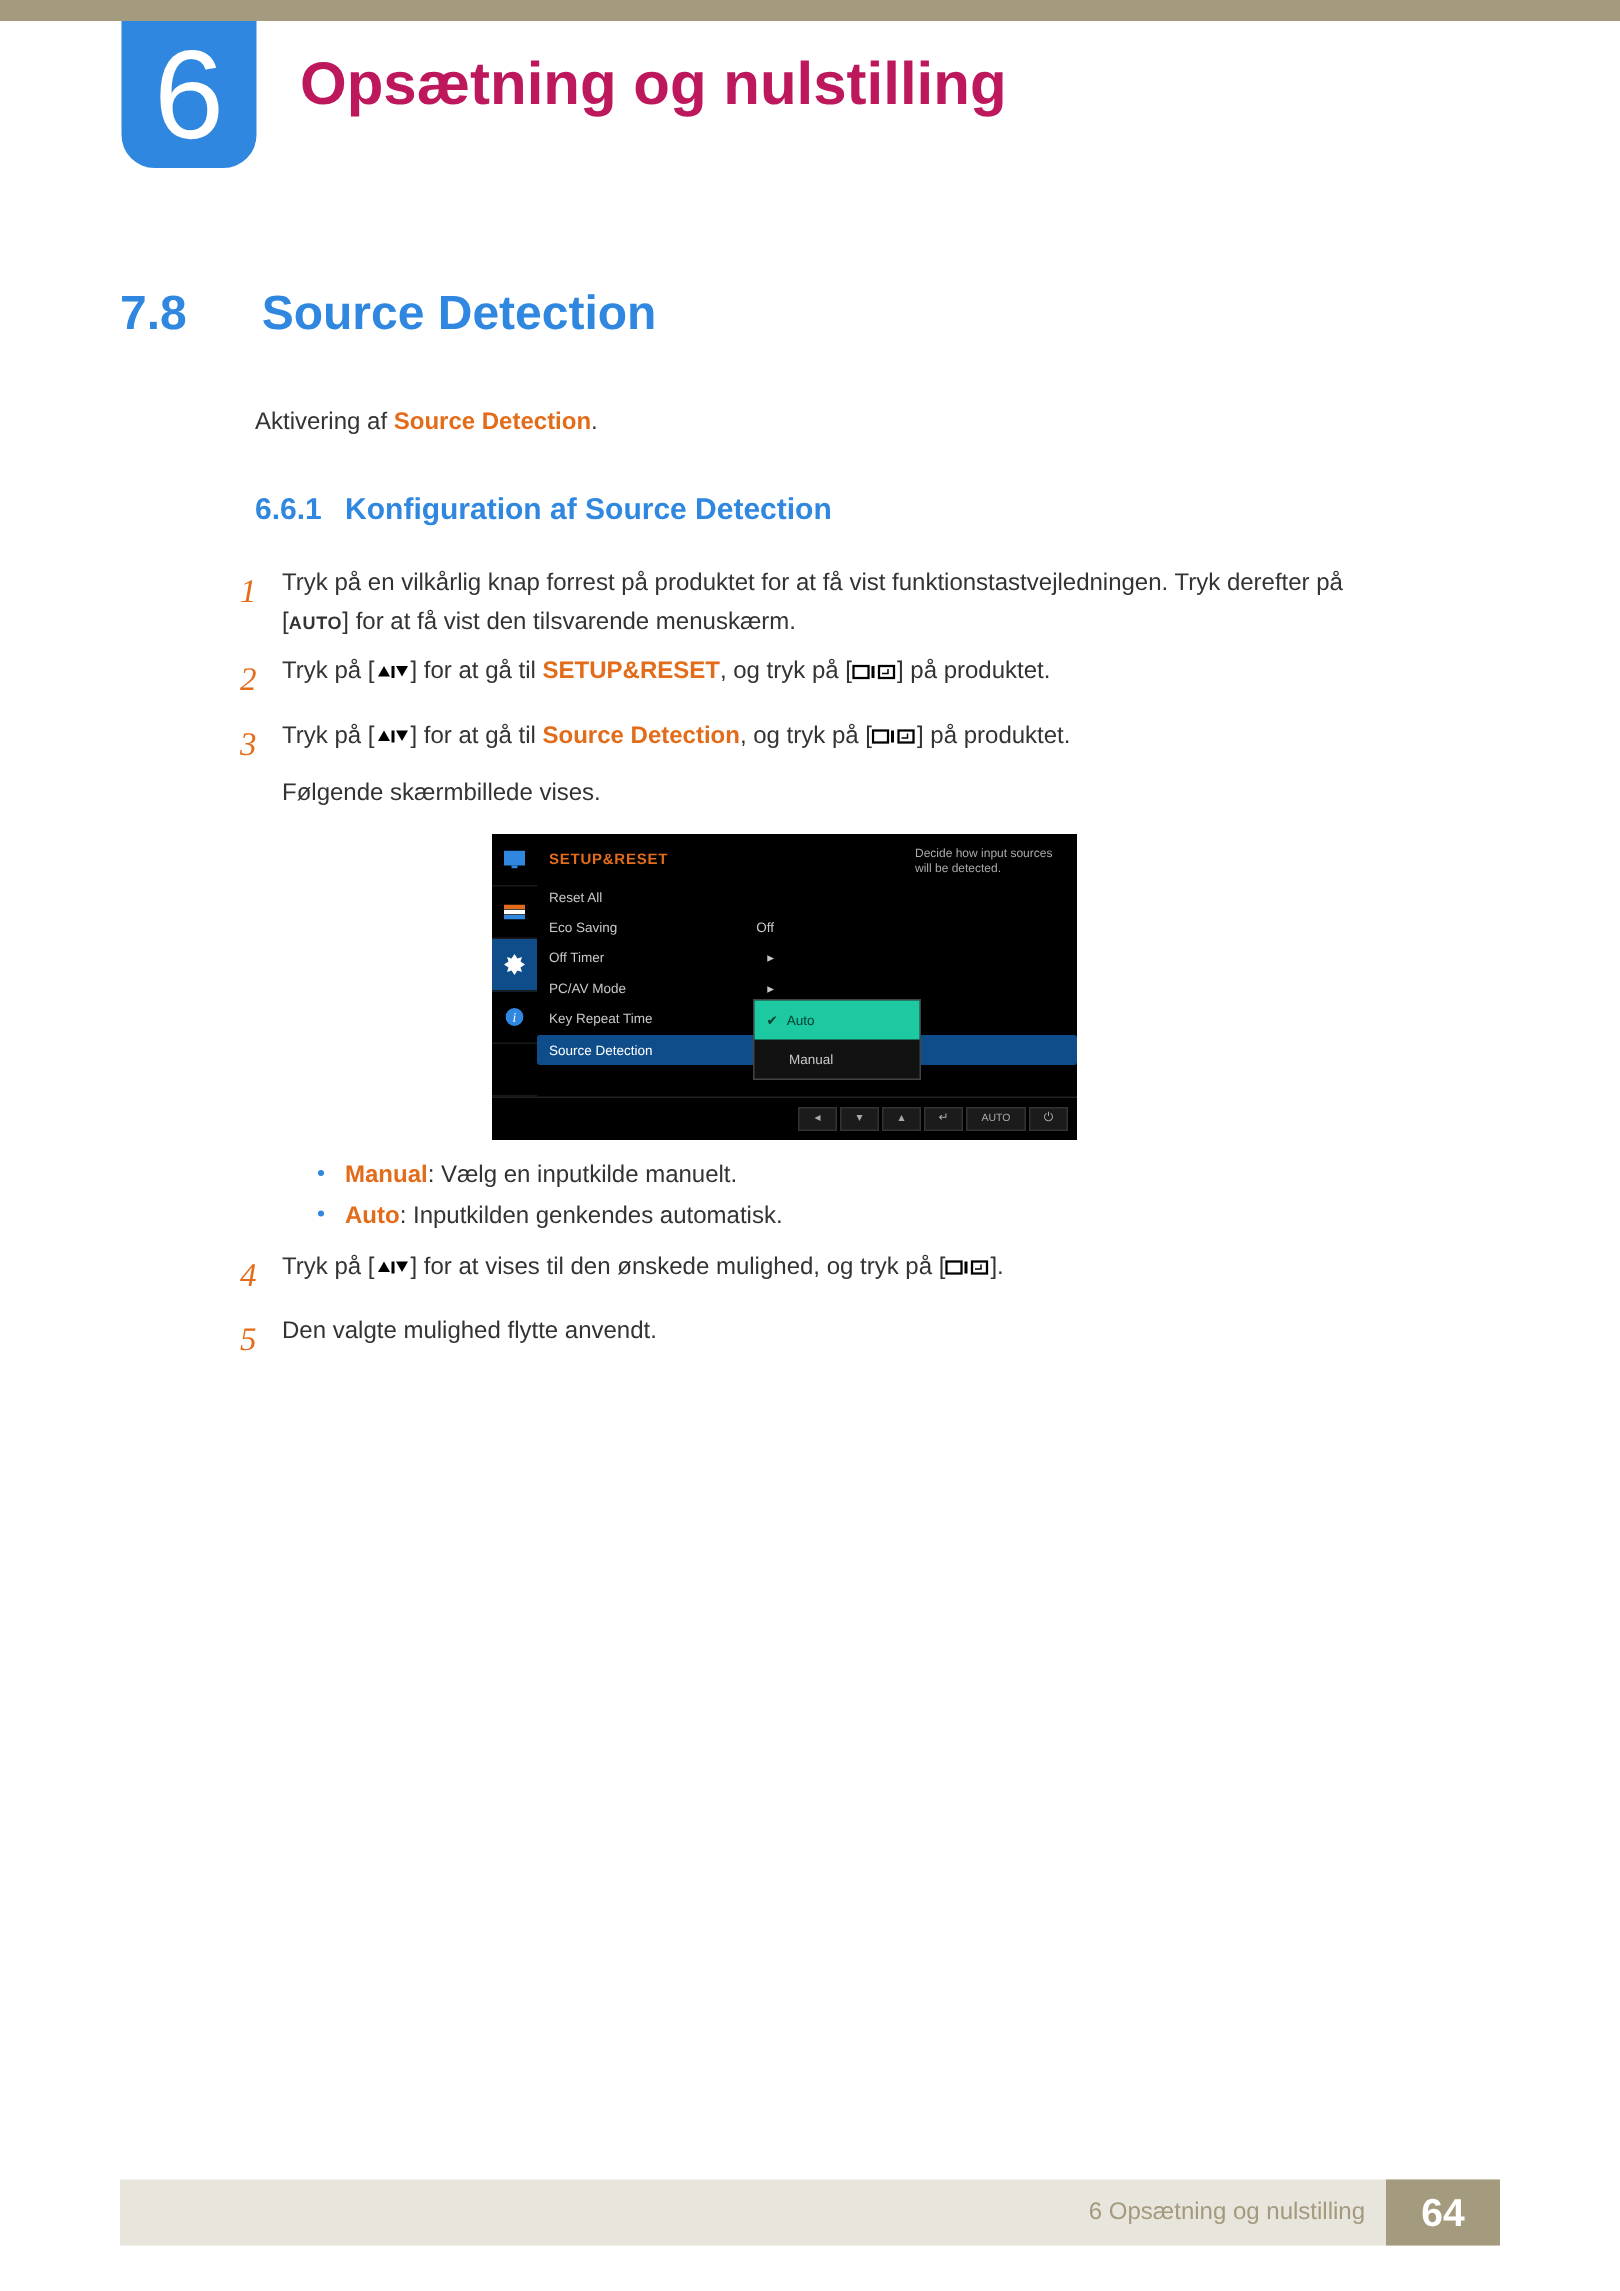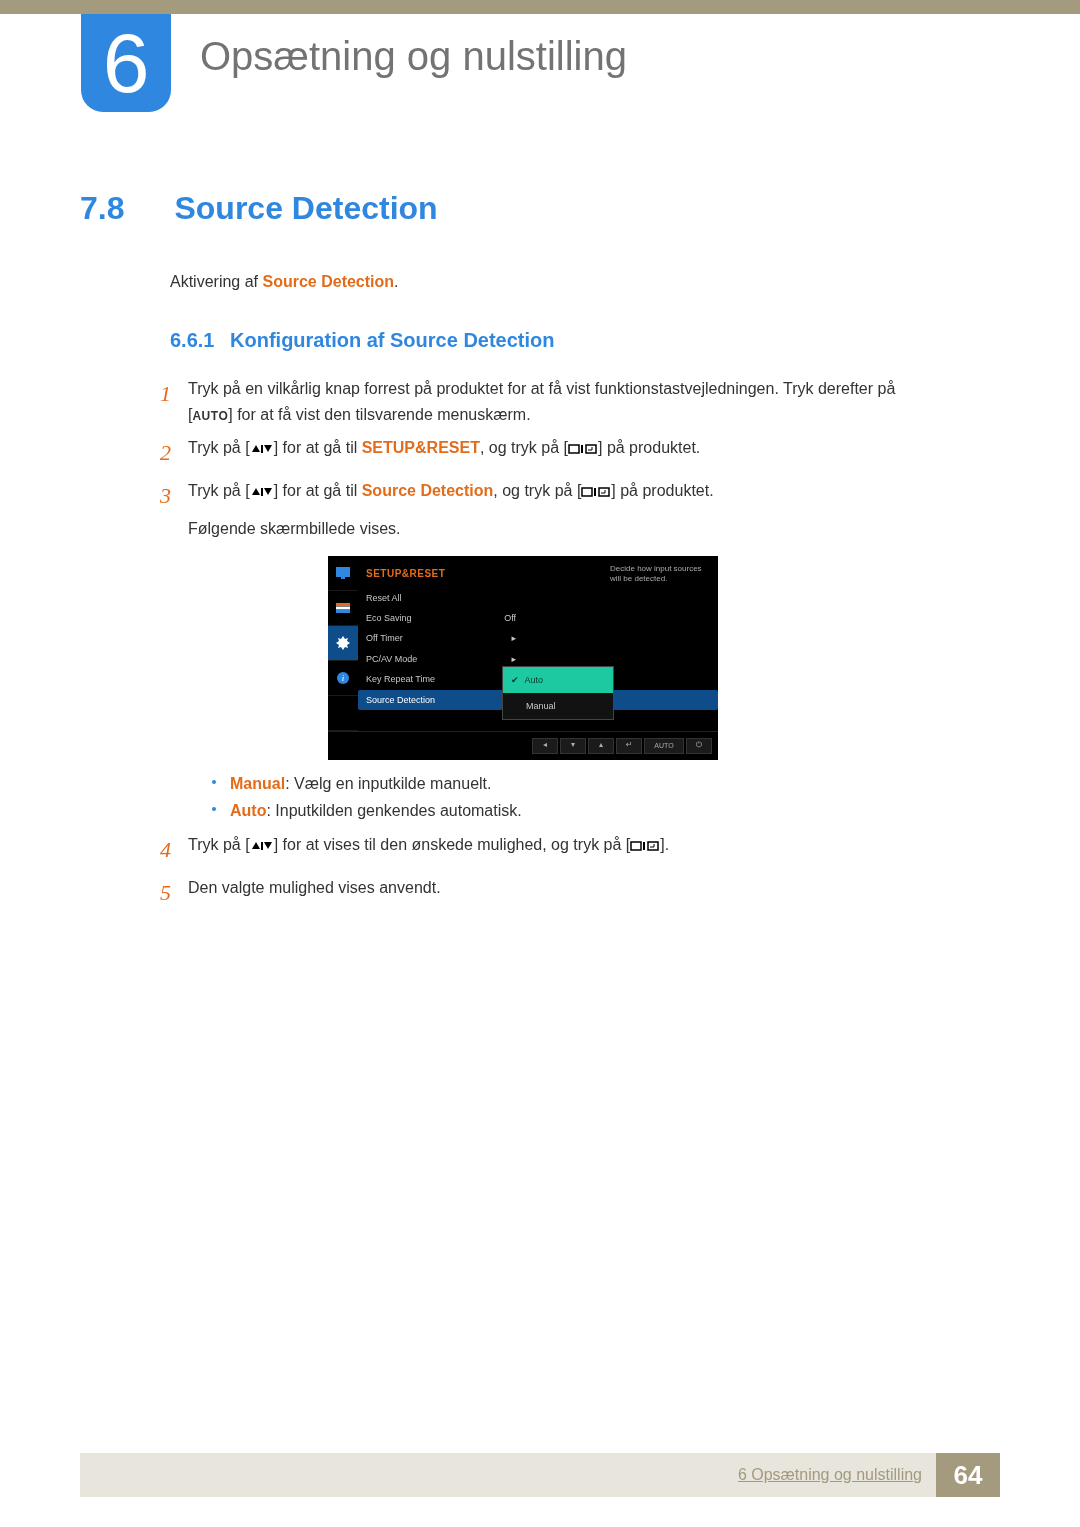--- a/index.html
+++ b/index.html
@@ -31,22 +31,22 @@
     justify-content: center;
     font-size: 84px;
     font-weight: 300;
     line-height: 1;
   }
   .chapter-title {
     position: absolute;
     top: 34px;
     left: 200px;
     font-size: 40px;
-    font-weight: normal;
-    color: #737373;
+    font-weight: bold;
+    color: #be185d;
   }
   .content {
     position: absolute;
     top: 190px;
     left: 80px;
     right: 80px;
   }
   .sec-num {
     color: #2f87e0;
     font-size: 32px;
@@ -225,26 +225,25 @@
     height: 44px;
     background: #e7e5dc;
     display: flex;
     align-items: center;
     justify-content: flex-end;
   }
   .footer-label {
     color: #a39a7e;
     font-size: 16px;
     margin-right: 14px;
-    text-decoration: underline;
   }
   .footer-page {
     background: #a49a7d;
     color: #fff;
-    width: 64px;
+    width: 76px;
     height: 44px;
     display: flex;
     align-items: center;
     justify-content: center;
     font-size: 26px;
     font-weight: bold;
   }
 </style>
 </head>
 <body>
@@ -419,21 +418,21 @@
               <rect x="13" y="2" width="2" height="8" fill="#000"></rect>
               <rect x="18" y="2" width="10" height="8" stroke="#000" fill="none" stroke-width="1.5"></rect>
               <polyline points="24,4 24,7 20,7" stroke="#000" fill="none" stroke-width="1"></polyline>
             </svg>
           </span><span>].</span>
       </div>
     </li>
 
     <li>
       <span class="step-num">5</span>
-      <div class="step-body">Den valgte mulighed vises anvendt.</div>
+      <div class="step-body">Den valgte mulighed flytte anvendt.</div>
     </li>
   </ol>
 </div>
 
 <div class="page-footer">
   <span class="footer-label">6 Opsætning og nulstilling</span>
   <div class="footer-page">64</div>
 </div>
 
 </body></html>

